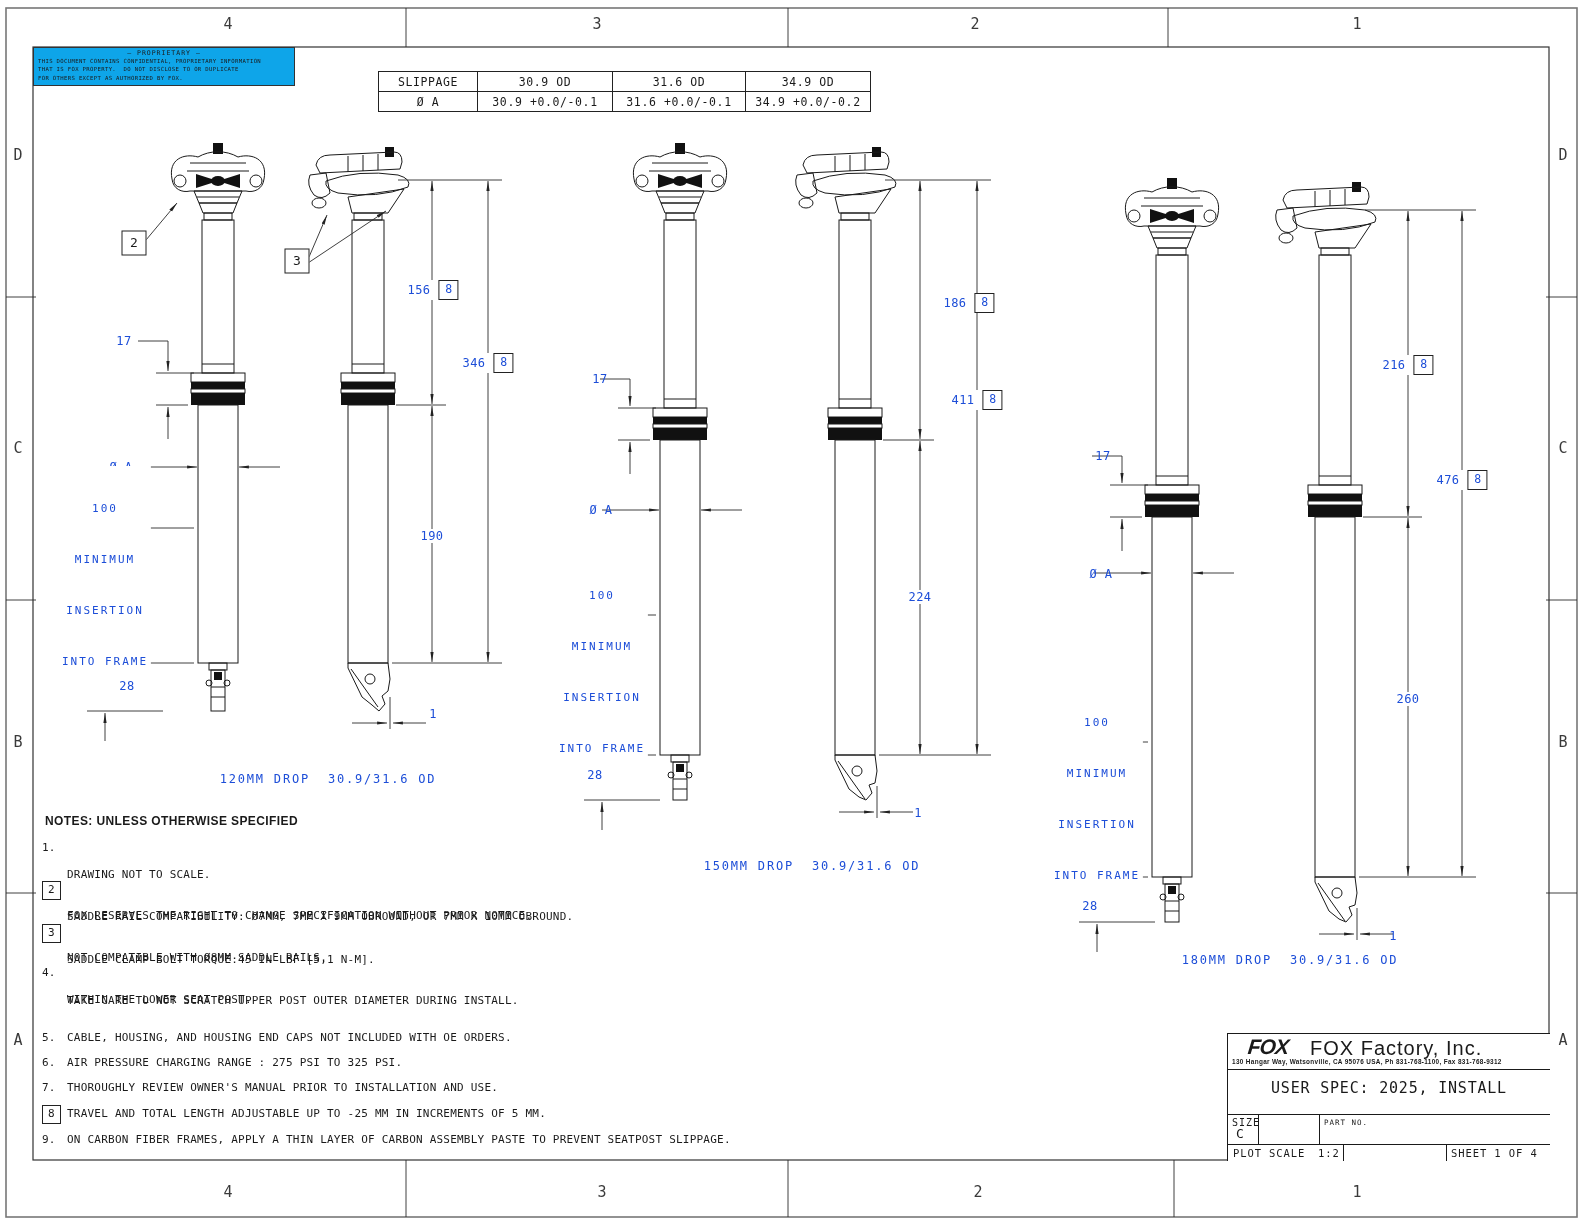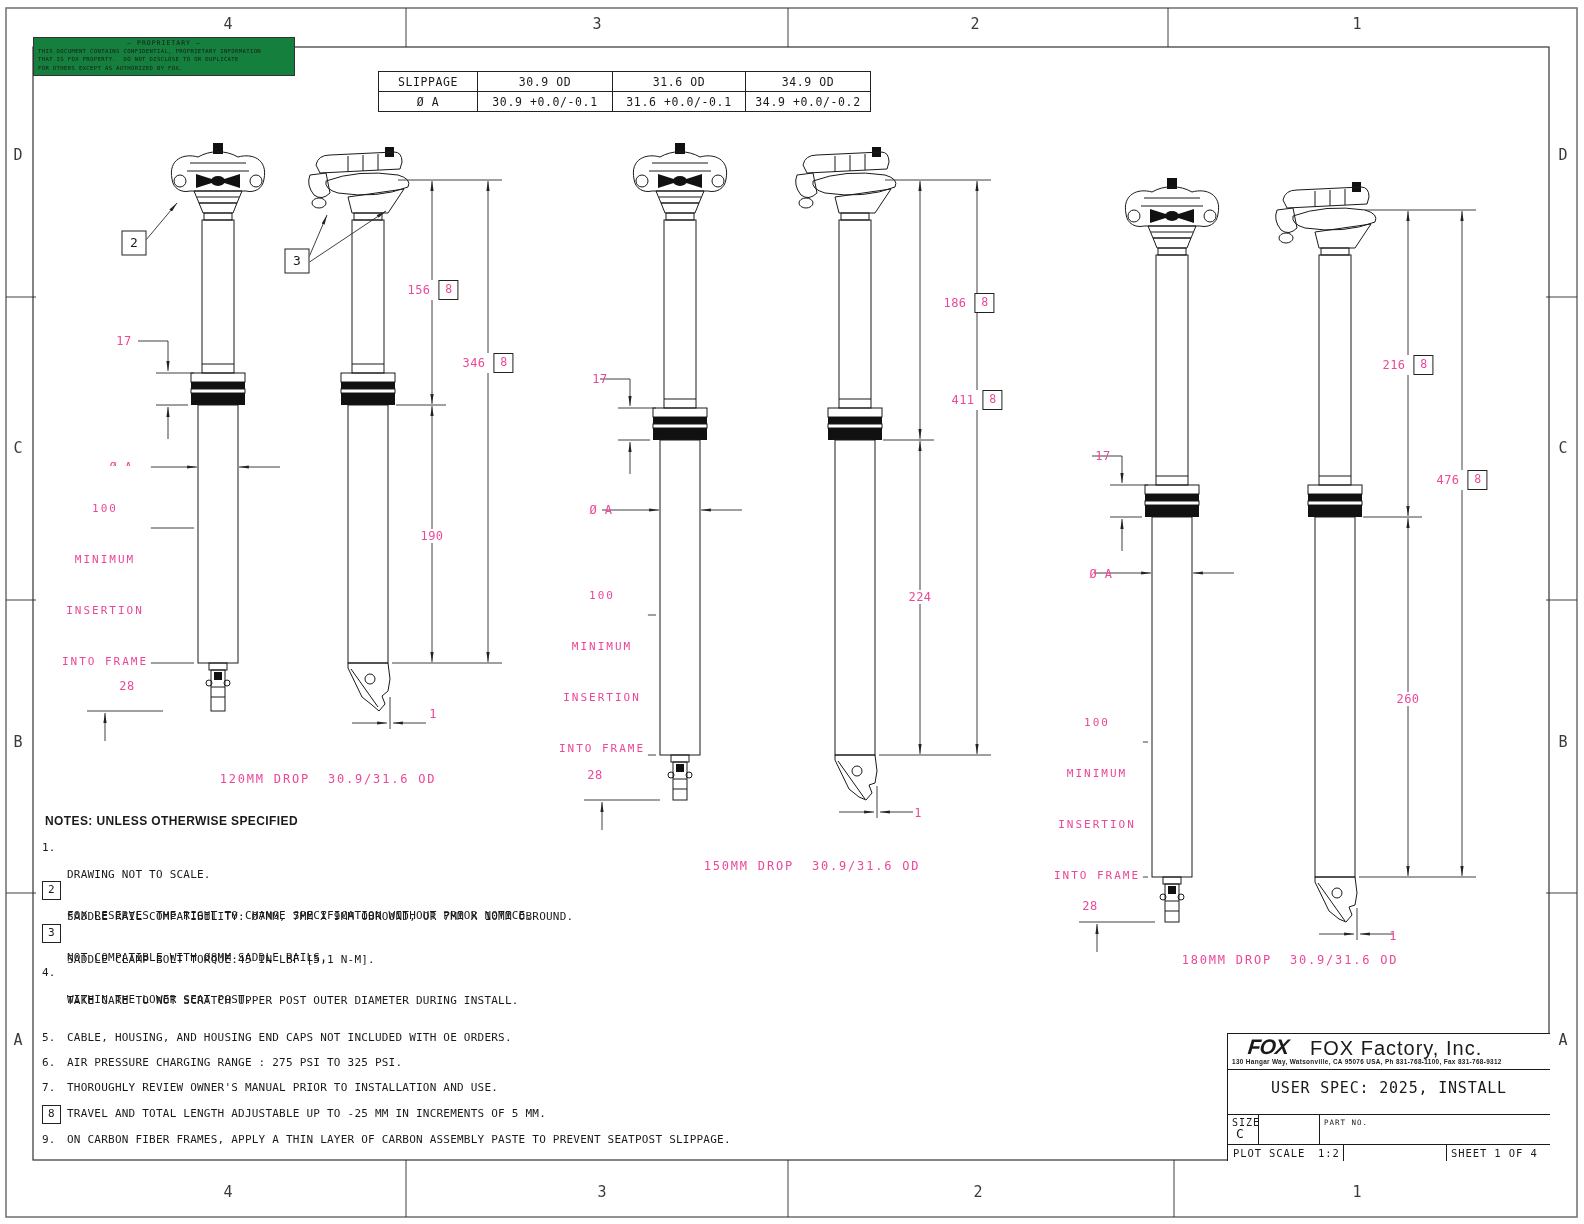--- a/index.html
+++ b/index.html
@@ -2,33 +2,33 @@
 <html><head>
 <meta charset="utf-8">
 <style>
   html,body{margin:0;padding:0;background:#fff;width:1584px;height:1224px;overflow:hidden;}
   #sheet{position:relative;width:1584px;height:1224px;background:#fff;
          font-family:"DejaVu Sans Mono", monospace;color:#1a1a1a;}
   #art{position:absolute;left:0;top:0;z-index:1;}
   .ln{stroke:#1a1a1a;stroke-width:1;fill:none;}
   .dl{stroke:#2a2a2a;stroke-width:0.9;fill:none;}
   .lbl{position:absolute;z-index:3;transform:translate(-50%,-50%);white-space:pre;
-       font-size:12px;letter-spacing:.5px;color:#ec4899;}
+       font-size:12px;letter-spacing:.5px;color:#1d4ed8;}
   .obg{background:#fff;padding:0 3px;}
   .dimrow{display:flex;align-items:center;gap:8px;}
   .box8{display:inline-block;width:18px;height:18px;border:1.2px solid #222;
         font-size:11.5px;line-height:17px;text-align:center;letter-spacing:0;}
   .callout{position:absolute;z-index:3;transform:translate(-50%,-50%);width:23px;height:23px;
         border:1.2px solid #222;background:#fff;font-size:13px;line-height:22px;text-align:center;}
   .ins{font-size:11px;letter-spacing:2px;line-height:17px;text-align:center;}
   .caption{font-size:12px;letter-spacing:1.8px;}
   .zone{position:absolute;z-index:2;transform:translate(-50%,-50%);font-size:15px;color:#3a3a3a;letter-spacing:0;}
   
-  #prop{position:absolute;left:33px;top:37px;width:260px;height:37px;border:1.1px solid #333;
-        z-index:3;background:#15803d;}
+  #prop{position:absolute;left:33px;top:47px;width:260px;height:37px;border:1.1px solid #333;
+        z-index:3;background:#0ea5e9;}
   #prop .pt{font-size:6.5px;letter-spacing:1px;text-align:center;margin-top:1px;font-family:"DejaVu Sans Mono",monospace;}
   #prop .pl{font-size:5.6px;letter-spacing:.35px;line-height:8.4px;margin-left:4px;white-space:pre;}
   
   #dtable{position:absolute;left:378px;top:71px;z-index:3;border-collapse:collapse;background:#fff;}
   #dtable td{border:1.2px solid #222;height:19px;text-align:center;font-size:11.5px;
              letter-spacing:.6px;padding:0 6px;white-space:pre;}
   #dtable td.c0{width:86px;} #dtable td.c1{width:122px;} #dtable td.c2{width:120px;} #dtable td.c3{width:112px;text-align:center;}
   
   #notes{position:absolute;left:42px;top:0;z-index:3;}
   .nhead{position:absolute;white-space:pre;font-family:"Liberation Sans",sans-serif;

